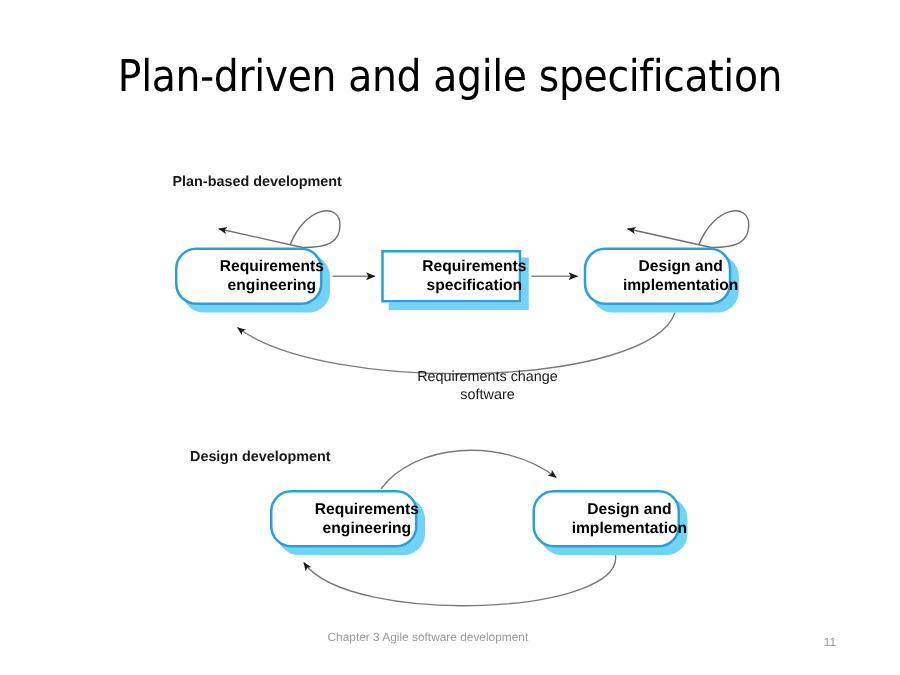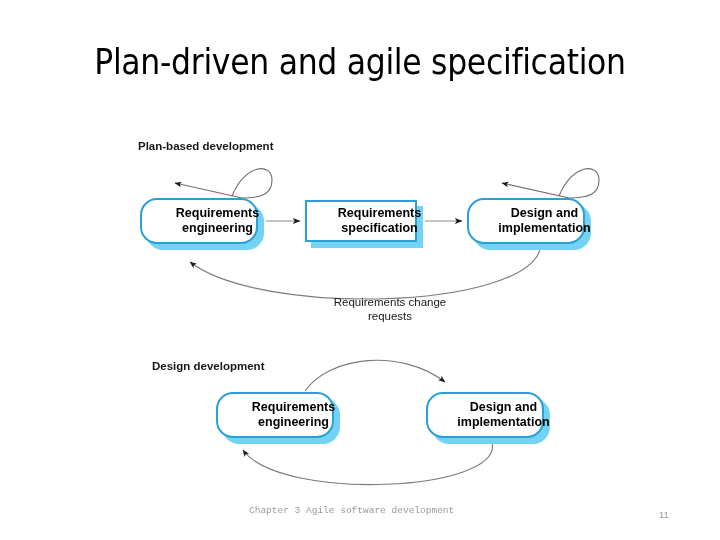--- a/index.html
+++ b/index.html
@@ -122,26 +122,26 @@
 
   #footer {
     position: absolute;
     left: 0;
     top: 505px;
     width: 720px;
     height: 24px;
   }
   #footer-text {
     position: absolute;
-    left: 249px;
+    left: 262px;
     top: 0;
     font-size: 9.5px;
     color: #9a9a9a;
     white-space: nowrap;
-    font-family: Liberation Mono, monospace;
+    font-family: Liberation Sans, sans-serif;
   }
   #footer-page {
     position: absolute;
     left: 659px;
     top: 4px;
     font-size: 9.5px;
     color: #9a9a9a;
     font-family: "Liberation Sans", sans-serif;
   }
 </style>
@@ -175,21 +175,21 @@
 
       <path d="M 492,322 C 505,372 280,382 243,330" fill="none" stroke="#7a7a7a" stroke-width="1.1" marker-end="url(#arrowDark)"></path>
     </svg>
 
     <div class="section-label" id="label-plan-based">Plan-based development</div>
 
     <div class="section-label" id="label-agile">Design development</div>
 
     <div class="arc-label" id="label-change-requests">
       <div>Requirements change</div>
-      <div>requests</div>
+      <div>software</div>
     </div>
 
     <div class="node-shadow round" id="shadow-pd-re"></div>
     <div class="node round" id="node-pd-re">
       <div>
         <div>Requirements</div>
         <div>engineering</div>
       </div>
     </div>
 

